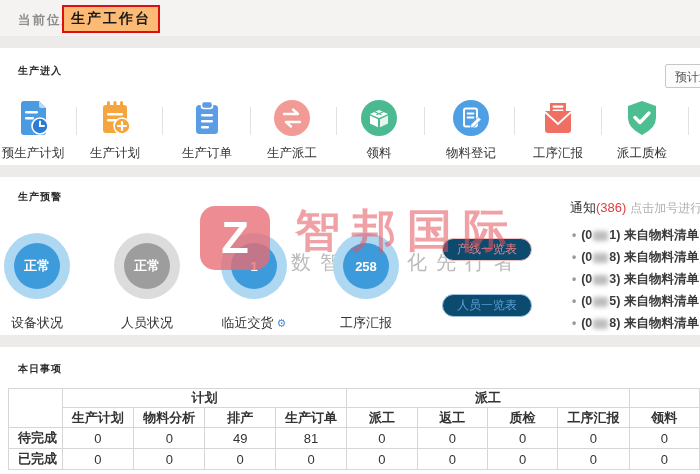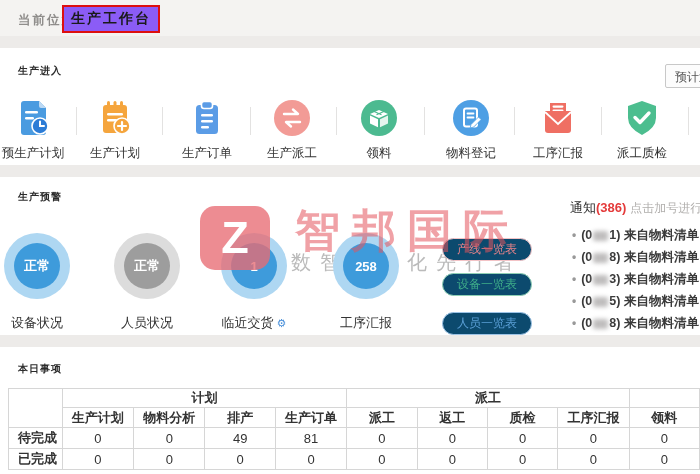--- a/index.html
+++ b/index.html
@@ -8,21 +8,21 @@
     font-family:"Liberation Sans","DejaVu Sans",sans-serif;
     background:#fff; color:#333; overflow:hidden; position:relative;
   }
   .stage { position:absolute; top:0; left:0; width:700px; height:474px; overflow:hidden; background:#fff; }
 
   
   .topbar { position:absolute; top:0; left:0; width:700px; height:36px; background:#f4f3f1; }
   .crumb-label { position:absolute; top:12px; left:18px; font-size:12.5px; font-weight:bold; color:#8f8d8b; letter-spacing:2px; }
   .crumb-current {
     position:absolute; top:5px; left:62px; font-size:14px; font-weight:bold; color:#1a1a1a;
-    border:2px solid #dd0f0f; padding:3px 7px; background:#8b5cf6; letter-spacing:2px;
+    border:2px solid #dd0f0f; padding:3px 7px; background:#fdba74; letter-spacing:2px;
   }
   .band { position:absolute; left:0; width:700px; background:#edebe9; }
   .band1 { top:36px; height:12px; }
   .band2 { top:165px; height:12px; }
   .band3 { top:335px; height:12px; }
 
   
   .section-title { position:absolute; font-size:10px; font-weight:bold; color:#2b2b2b; letter-spacing:1px; }
 
   
@@ -44,27 +44,27 @@
   .g-blue .g-outer { background:#aed7f2; } .g-blue .g-inner { background:#3e9bdb; }
   .g-gray .g-outer { background:#dcdcdc; } .g-gray .g-inner { background:#9d9d9d; }
   .g-label { margin-top:15px; font-size:13px; color:#333; white-space:nowrap; }
   .gear { color:#4a90d9; font-size:11px; margin-left:3px; }
 
   
   .pill { position:absolute; left:442px; width:90px; height:23px; border-radius:13px; background:#0c4a6e;
           display:flex; align-items:center; justify-content:center; font-size:12px; cursor:pointer; z-index:3; }
   .pill1 { top:238px; border:1px solid #f3c3c6; color:#e8838a; }
   .pill2 { top:273px; border:1px solid #8fd0b5; color:#3fae89; }
-  .pill3 { top:312px; border:1px solid #9cc3e6; color:#5a9fd6; }
+  .pill3 { top:294px; border:1px solid #9cc3e6; color:#5a9fd6; }
 
   
   .notif { position:absolute; top:199px; left:570px; width:200px; z-index:2; }
   .notif-head { font-size:13px; white-space:nowrap; }
   .notif-title { font-weight:normal; color:#2b2b2b; }
-  .notif-count { color:#e43b3b; font-weight:bold; }
+  .notif-count { color:#e43b3b; font-weight:normal; }
   .notif-hint { color:#b0aeac; font-size:12px; margin-left:4px; }
   .notif-item { position:absolute; left:2px; white-space:nowrap; font-size:12.5px; font-weight:600; color:#3a3a3a; cursor:pointer; }
   .notif-item .dot { color:#999; margin-right:5px; font-size:12px; }
   .blur-patch { display:inline-block; width:15px; height:10px; background:#bfbdbd; filter:blur(2px); border-radius:2px; vertical-align:middle; margin:0 1px; }
 
   
   .wm { pointer-events:none; }
   .wm-logo { position:absolute; top:206px; left:200px; width:70px; height:64px; border-radius:15px;
              background:rgba(232,108,115,0.78); color:#fff; font-size:45px; font-weight:bold;
              display:flex; align-items:center; justify-content:center; z-index:6; }
@@ -233,21 +233,20 @@
     <div class="g-label"><span>临近交货</span><span class="gear">⚙</span></div>
   </div>
   <div class="gauge g-blue" style="left:320px;">
     <div class="g-outer">
         <div class="g-inner">258</div>
       </div>
     <div class="g-label">工序汇报</div>
   </div>
 
   <div class="pill pill1">产线一览表</div>
-  <div class="pill pill2">设备一览表</div>
   <div class="pill pill3">人员一览表</div>
 
   <div class="notif">
     <div class="notif-head">
       <span class="notif-title">通知</span><span class="notif-count">(386)</span><span class="notif-hint">点击加号进行通知</span>
     </div>
     <div class="notif-item" style="top:28px;">
       <span class="dot">•</span><span>(0</span><span class="blur-patch"></span><span>1)</span> <span>来自物料清单：飞</span>
     </div>
     <div class="notif-item" style="top:50px;">

